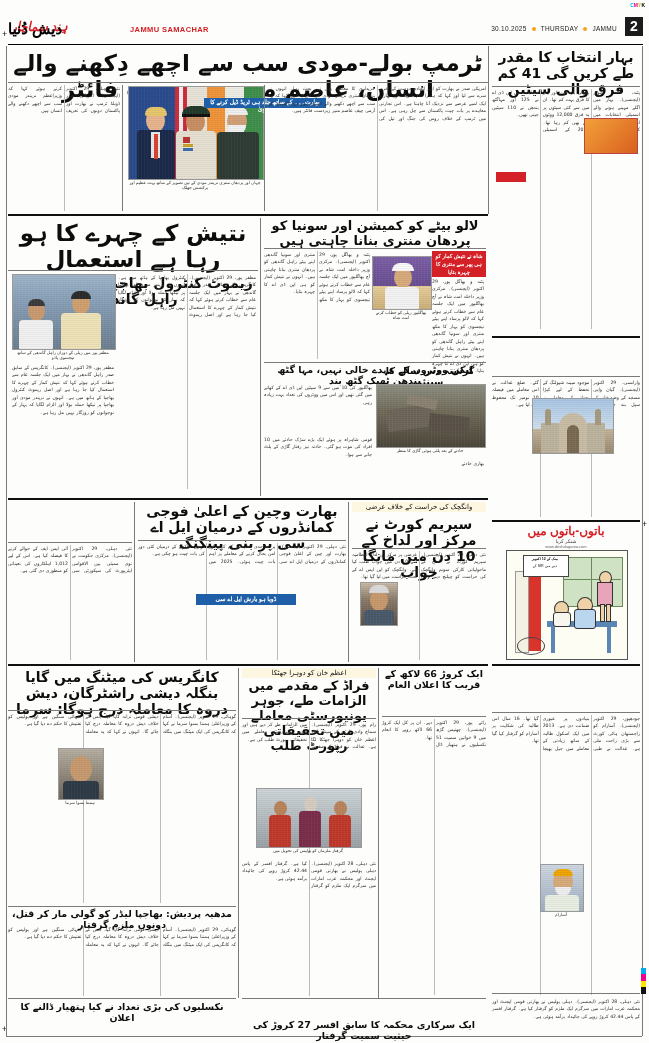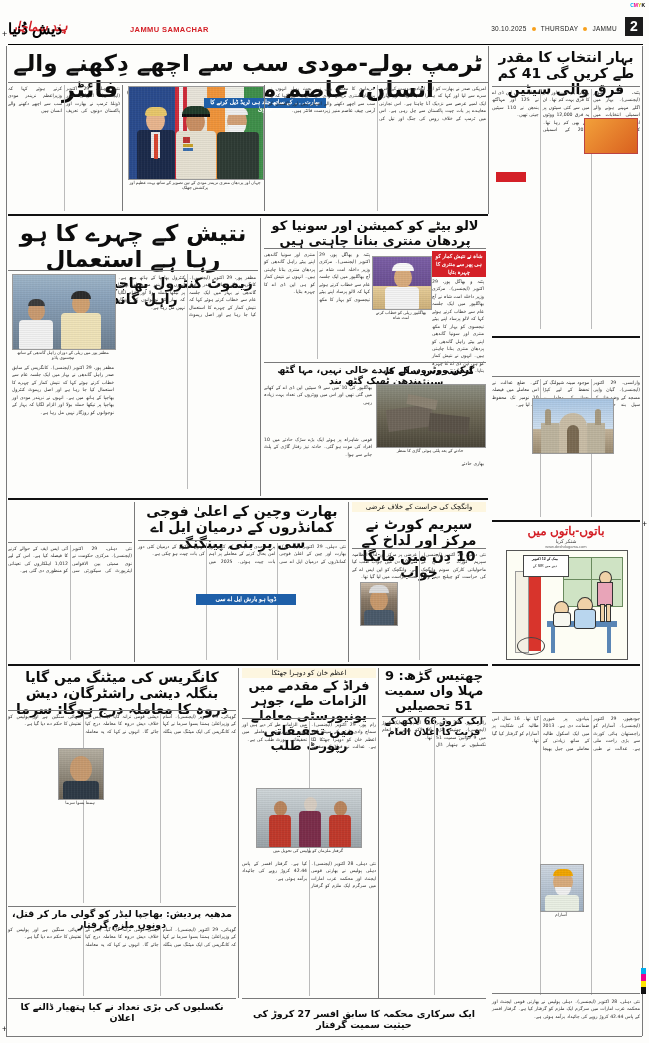--- a/index.html
+++ b/index.html
@@ -369,21 +369,20 @@
       </div>
     </div>
     <div class="cap" style="position:absolute;left:14px;top:179px;width:104px;">گرفتار ملزمان کو پولیس کی تحویل میں</div>
     <div style="position:absolute;left:0;top:192px;width:134px;height:136px;">
       <div class="body multicol2" style="height:136px;">نئی دہلی، 28 اکتوبر (ایجنسی)۔ دہلی پولیس نے بھارتی قومی ایجنٹ اور محکمہ عرب امارات میں سرگرم ایک ملزم کو گرفتار کیا ہے۔ گرفتار افسر کے پاس 42.44 کروڑ روپے کی جائیداد برآمد ہوئی ہے۔</div>
     </div>
   </div>
   <div class="rule-v" style="left:378px;top:668px;height:330px;"></div>
 
   <div class="col" style="left:382px;top:668px;width:104px;height:330px;">
-    <div class="hl hl-md" style="padding:1px 0;">چھتیس گڑھ: 9 مہلا واں سمیت 51 تحصیلیں</div>
     <div class="hl hl-sm" style="padding:1px 0;">ایک کروڑ 66 لاکھ کے قریب کا اعلان العام</div>
     <div class="rule-h" style="left:0;top:48px;width:104px;"></div>
     <div style="position:absolute;left:0;top:51px;width:104px;height:276px;">
       <div class="body multicol2" style="height:276px;">رائے پور، 29 اکتوبر (ایجنسی)۔ چھتیس گڑھ میں 9 خواتین سمیت 51 نکسلیوں نے ہتھیار ڈال دیے۔ ان پر کل ایک کروڑ 66 لاکھ روپے کا انعام تھا۔</div>
     </div>
   </div>
 
   <div class="col" style="left:492px;top:668px;width:148px;height:330px;">
     <div class="rule-h" style="left:0;top:44px;width:148px;"></div>
     <div style="position:absolute;left:0;top:47px;width:148px;height:280px;">
@@ -404,16 +403,16 @@
     <div class="rule-h" style="left:0;top:-2px;width:148px;"></div>
     <div class="body" style="height:34px;padding-top:3px;">نئی دہلی، 28 اکتوبر (ایجنسی)۔ دہلی پولیس نے بھارتی قومی ایجنٹ اور محکمہ عرب امارات میں سرگرم ایک ملزم کو گرفتار کیا ہے۔ گرفتار افسر کے پاس 42.44 کروڑ روپے کی جائیداد برآمد ہوئی ہے۔</div>
   </div>
 
   <div class="col" style="left:8px;top:1000px;width:228px;height:34px;">
     <div class="rule-h" style="left:0;top:-2px;width:228px;"></div>
     <div class="hl hl-sm" style="padding-top:2px;">نکسلیوں کی بڑی تعداد نے کیا ہتھیار ڈالنے کا اعلان</div>
   </div>
   <div class="col" style="left:242px;top:1000px;width:244px;height:34px;">
     <div class="rule-h" style="left:0;top:-2px;width:244px;"></div>
-    <div class="hl hl-sm" style="padding-top:9px;">ایک سرکاری محکمہ کا سابق افسر 27 کروڑ کی حیثیت سمیت گرفتار</div>
+    <div class="hl hl-sm" style="padding-top:20px;">ایک سرکاری محکمہ کا سابق افسر 27 کروڑ کی حیثیت سمیت گرفتار</div>
   </div>
 
 </div>
 
 </body></html>

